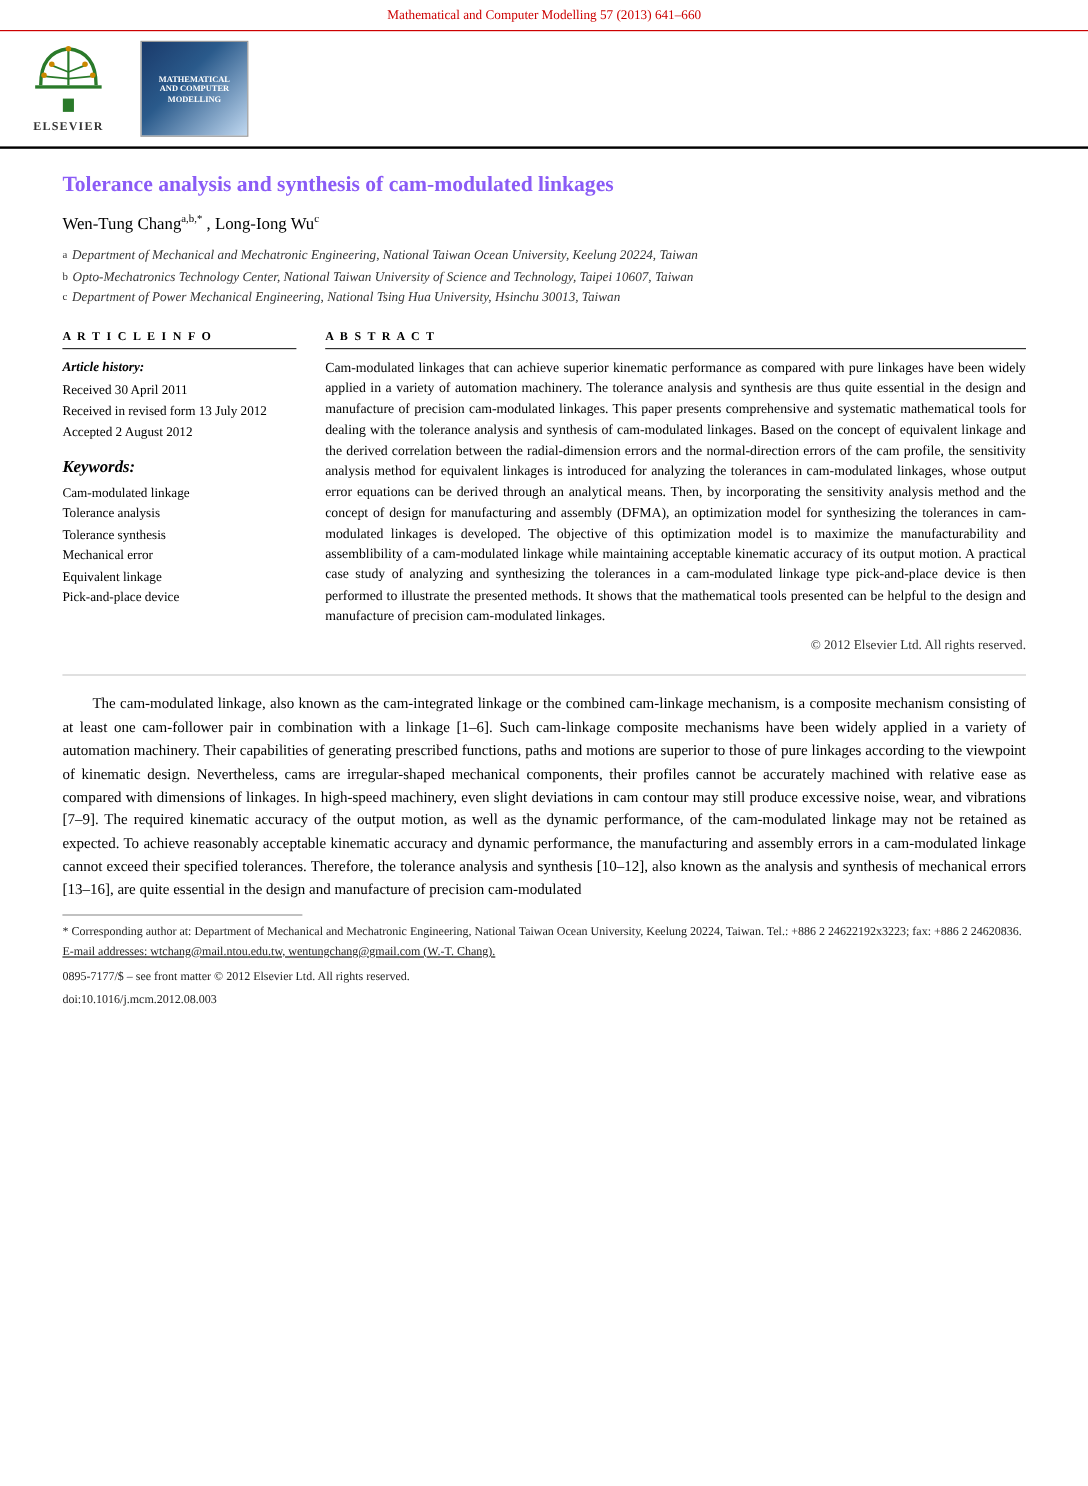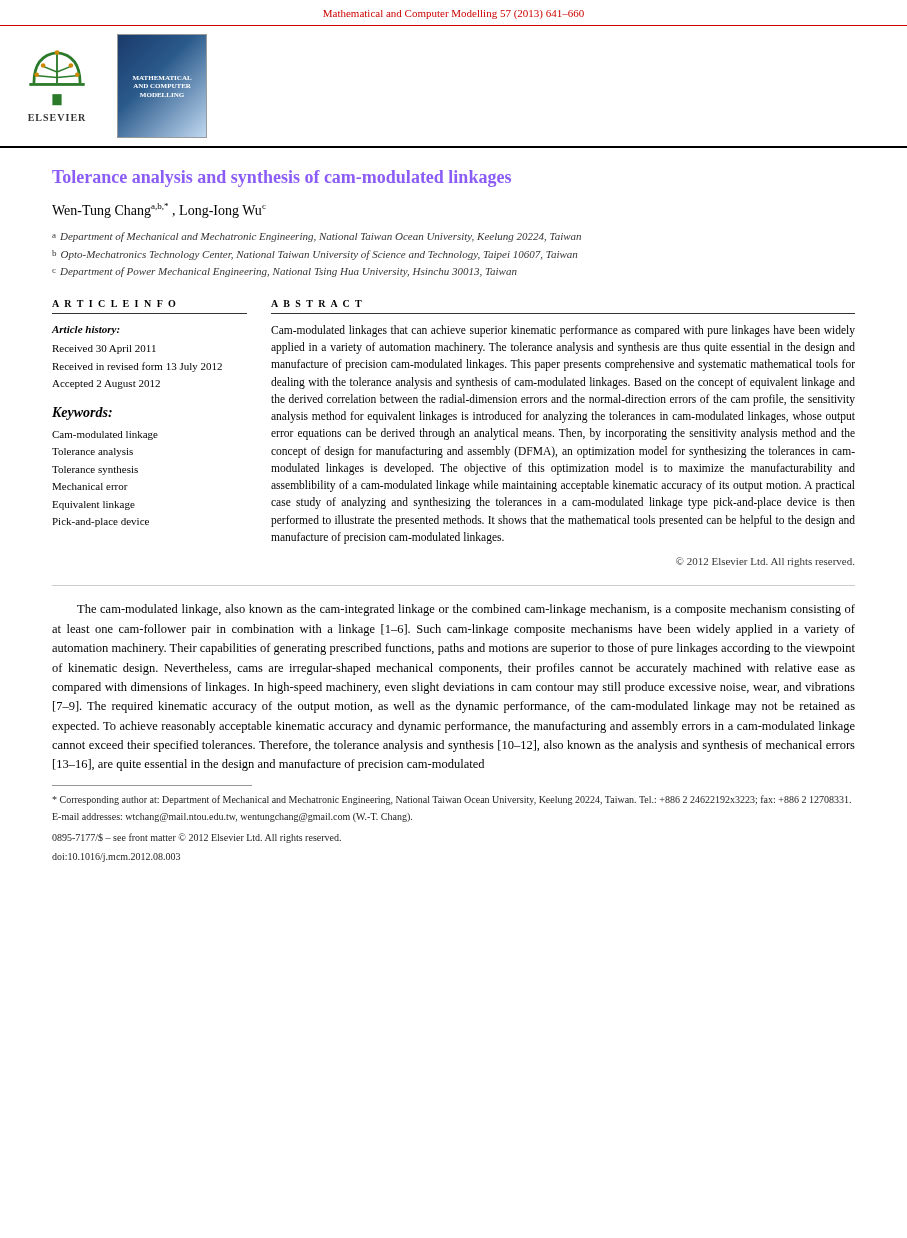--- a/index.html
+++ b/index.html
@@ -91,21 +91,21 @@
 
     .header-right {
       width: 100px;
       display: flex;
       align-items: center;
       justify-content: center;
     }
 
     .journal-cover {
       width: 90px;
-      height: 104px;
+      height: 80px;
       border: 1px solid #999;
       background: linear-gradient(135deg, #1a3a6b 0%, #2a5a8b 40%, #c0d8f0 100%);
       display: flex;
       flex-direction: column;
       align-items: center;
       justify-content: center;
       padding: 6px;
     }
 
     .journal-cover-title {
@@ -367,19 +367,19 @@
     </div>
   </div>
 
   <hr class="divider">
 
 
   <p class="body-text">The cam-modulated linkage, also known as the cam-integrated linkage or the combined cam-linkage mechanism, is a composite mechanism consisting of at least one cam-follower pair in combination with a linkage [1–6]. Such cam-linkage composite mechanisms have been widely applied in a variety of automation machinery. Their capabilities of generating prescribed functions, paths and motions are superior to those of pure linkages according to the viewpoint of kinematic design. Nevertheless, cams are irregular-shaped mechanical components, their profiles cannot be accurately machined with relative ease as compared with dimensions of linkages. In high-speed machinery, even slight deviations in cam contour may still produce excessive noise, wear, and vibrations [7–9]. The required kinematic accuracy of the output motion, as well as the dynamic performance, of the cam-modulated linkage may not be retained as expected. To achieve reasonably acceptable kinematic accuracy and dynamic performance, the manufacturing and assembly errors in a cam-modulated linkage cannot exceed their specified tolerances. Therefore, the tolerance analysis and synthesis [10–12], also known as the analysis and synthesis of mechanical errors [13–16], are quite essential in the design and manufacture of precision cam-modulated</p>
 
   <hr class="footnote-divider">
   <div class="footnote-section">
-    <div>* Corresponding author at: Department of Mechanical and Mechatronic Engineering, National Taiwan Ocean University, Keelung 20224, Taiwan. Tel.: +886 2 24622192x3223; fax: +886 2 12708331.</div>
-    <div style="margin-top:2px;">E-mail addresses: wtchang@mail.ntou.edu.tw, wentungchang@gmail.com (W.-T. Chang).</div>
+    <div>* Corresponding author at: Department of Mechanical and Mechatronic Engineering, National Taiwan Ocean University, Keelung 20224, Taiwan. Tel.: +886 2 24622192x3223; fax: +886 2 24620836.</div>
+    <div style="margin-top:2px;text-decoration:underline;">E-mail addresses: wtchang@mail.ntou.edu.tw, wentungchang@gmail.com (W.-T. Chang).</div>
     <div style="margin-top:6px;">0895-7177/$ – see front matter © 2012 Elsevier Ltd. All rights reserved.</div>
     <div class="doi-line">doi:10.1016/j.mcm.2012.08.003</div>
   </div>
 
 </div>
 
 </body></html>

